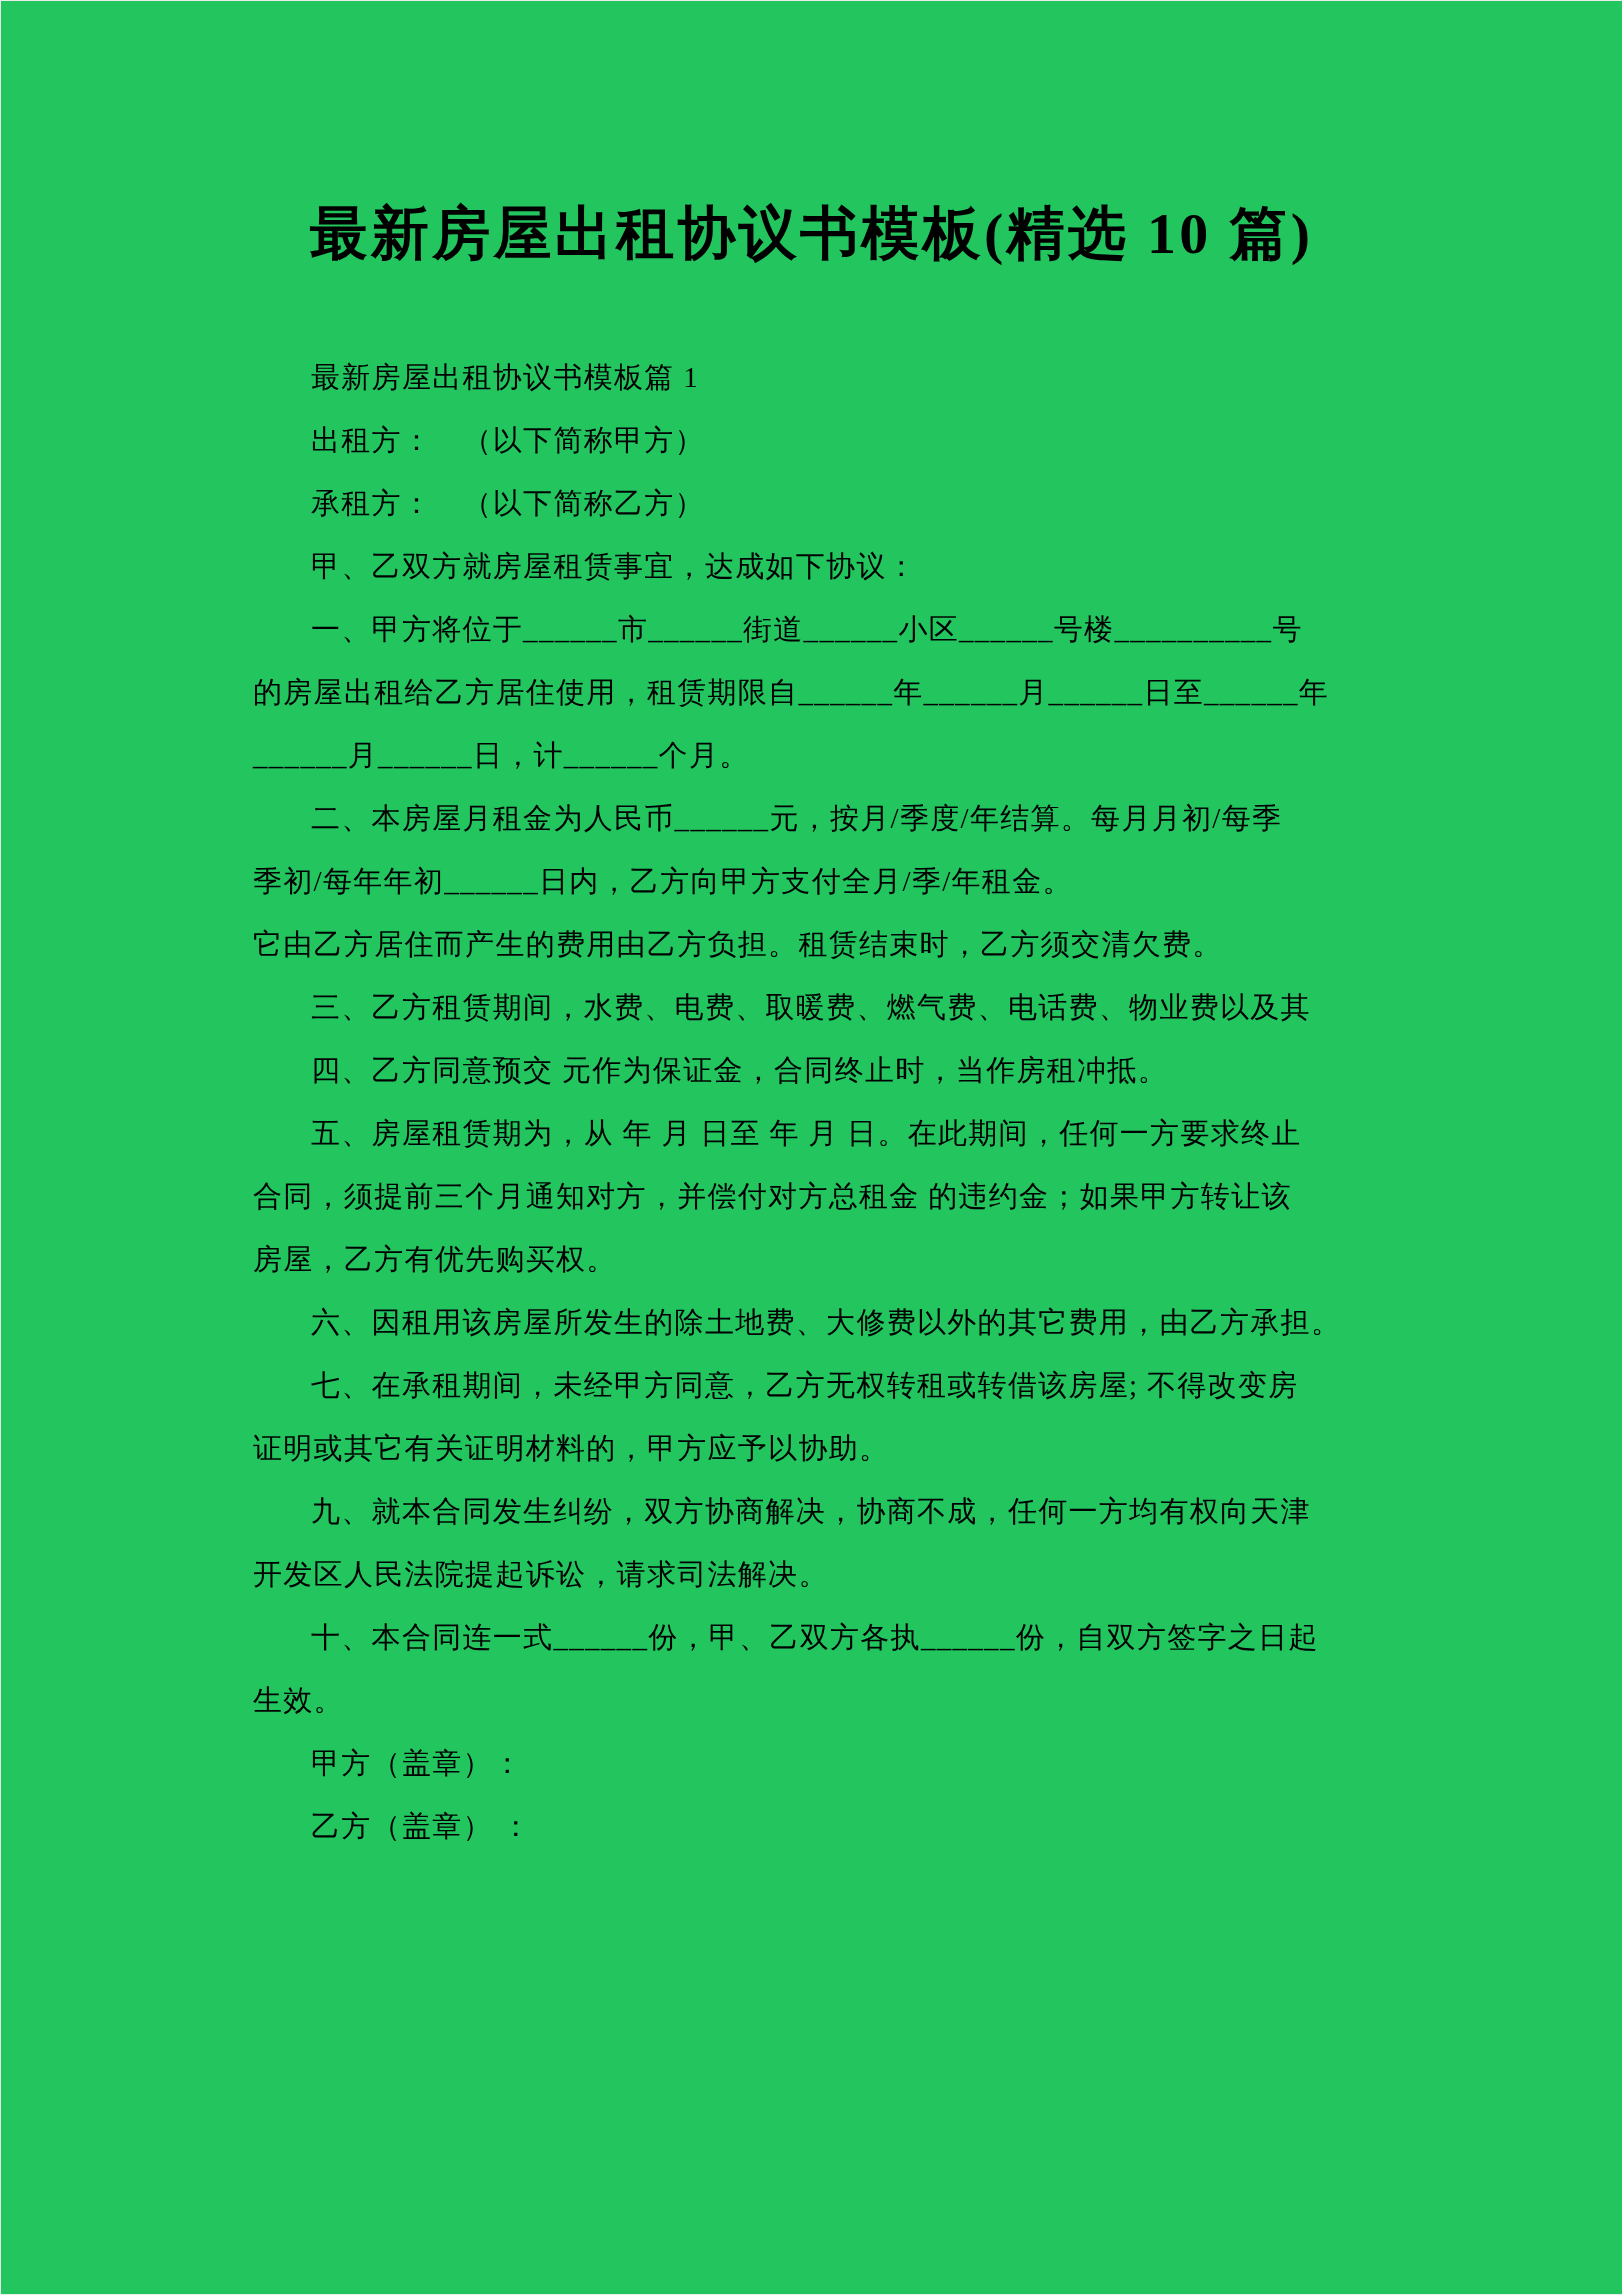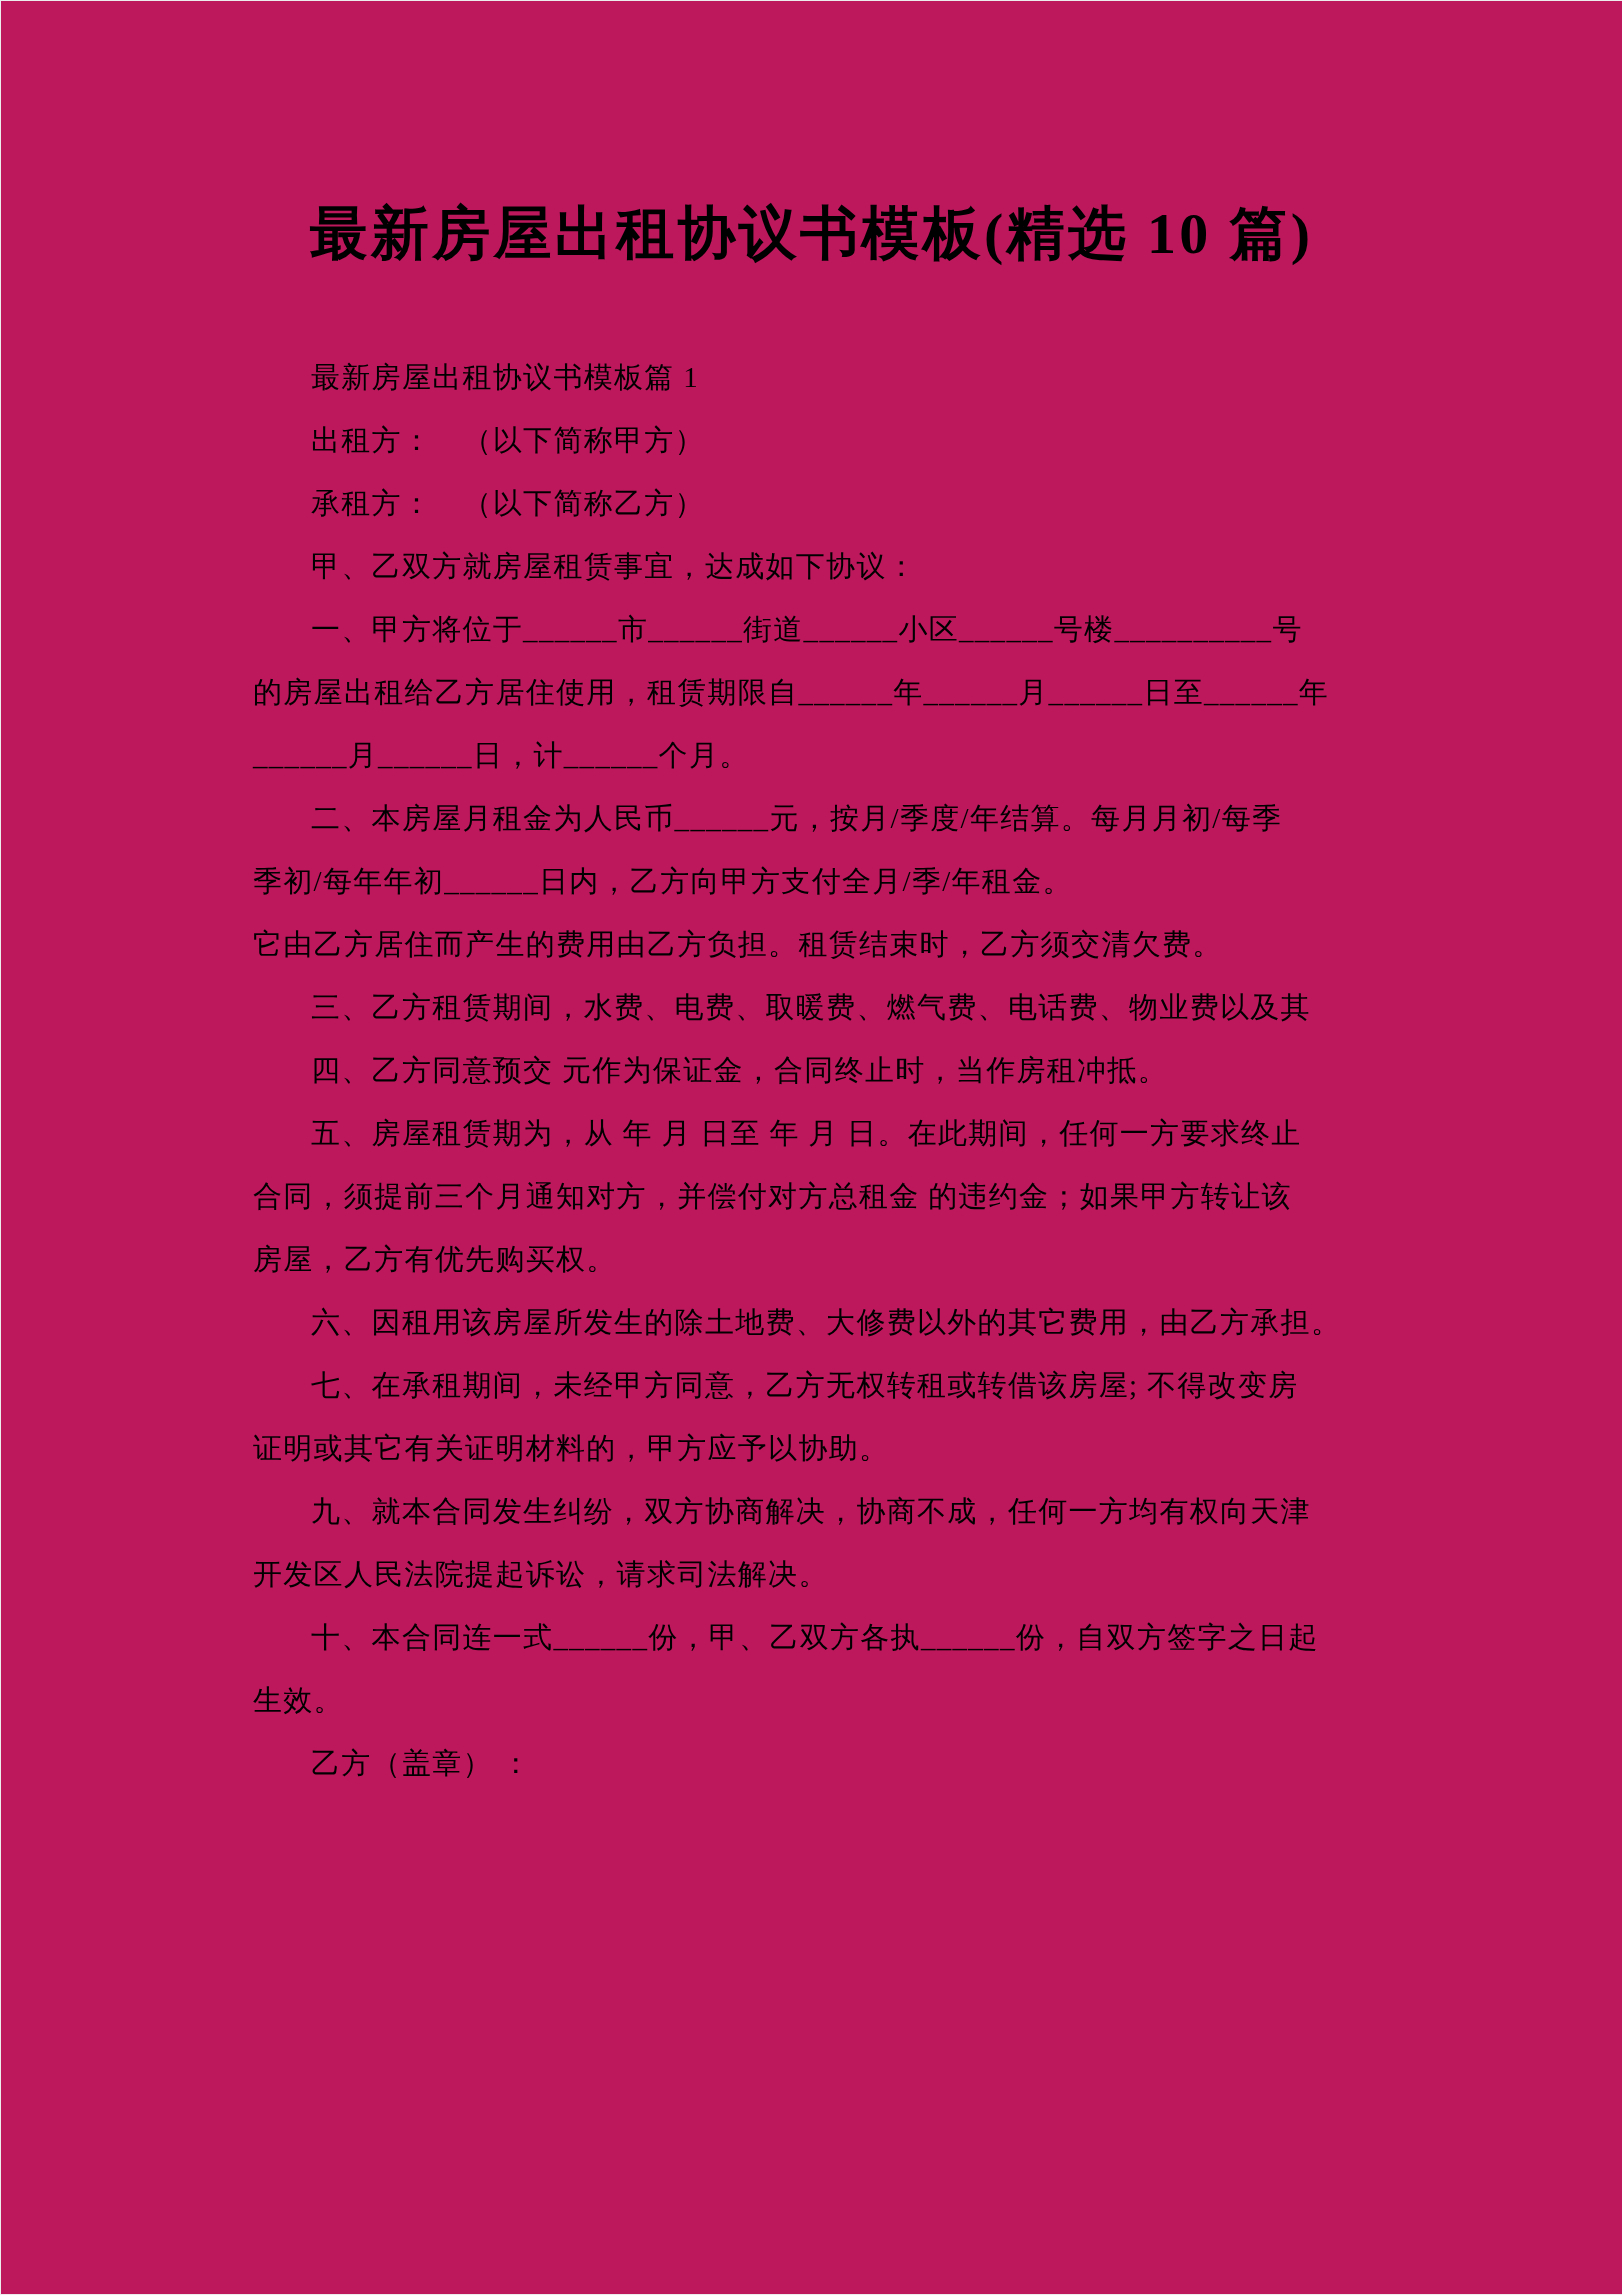--- a/index.html
+++ b/index.html
@@ -11,21 +11,21 @@
     height: 2295px;
     background: #ffffff;
     color: #000000;
     font-family: "Liberation Serif", "DejaVu Serif", serif;
   }
   .page {
     position: relative;
     width: 1623px;
     height: 2295px;
     box-sizing: border-box;
-    background: #be185d;
+    background: #22c55e;
     border: 1.3px solid #ececec;
     overflow: hidden;
   }
   .title {
     margin: 0;
     padding-top: 200px;
     text-align: center;
     font-size: 58px;
     font-weight: bold;
     line-height: 65px;
@@ -70,16 +70,17 @@
       <div class="line indent">五、房屋租赁期为，从 年 月 日至 年 月 日。在此期间，任何一方要求终止</div>
       <div class="line">合同，须提前三个月通知对方，并偿付对方总租金 的违约金；如果甲方转让该</div>
       <div class="line">房屋，乙方有优先购买权。</div>
       <div class="line indent">六、因租用该房屋所发生的除土地费、大修费以外的其它费用，由乙方承担。</div>
       <div class="line indent">七、在承租期间，未经甲方同意，乙方无权转租或转借该房屋; 不得改变房</div>
       <div class="line">证明或其它有关证明材料的，甲方应予以协助。</div>
       <div class="line indent">九、就本合同发生纠纷，双方协商解决，协商不成，任何一方均有权向天津</div>
       <div class="line">开发区人民法院提起诉讼，请求司法解决。</div>
       <div class="line indent">十、本合同连一式______份，甲、乙双方各执______份，自双方签字之日起</div>
       <div class="line">生效。</div>
+      <div class="line indent">甲方（盖章）：</div>
       <div class="line indent">乙方（盖章） ：</div>
     </div>
 </div>
 
 
 </body></html>

